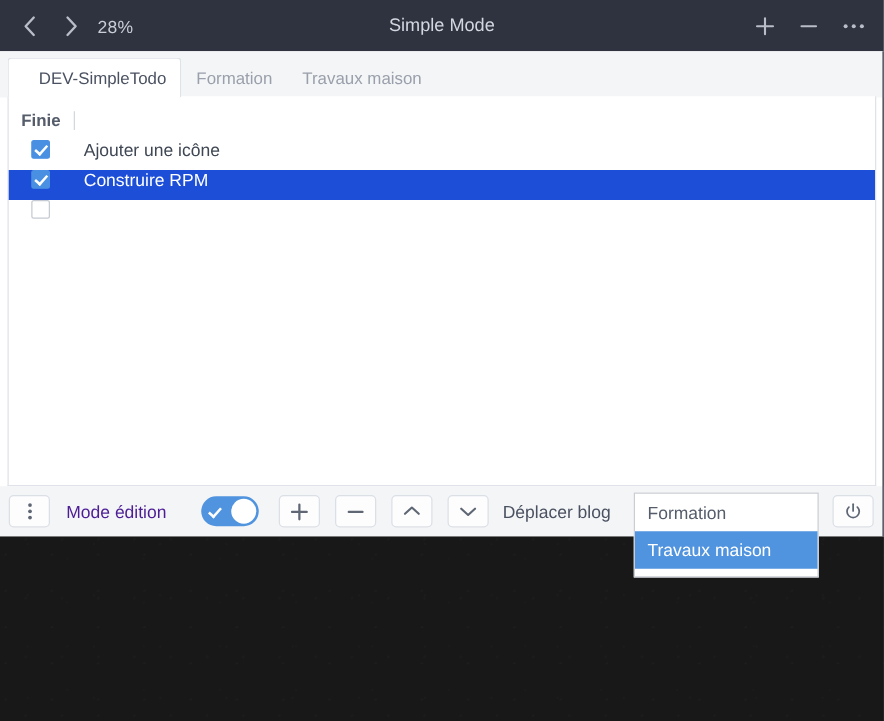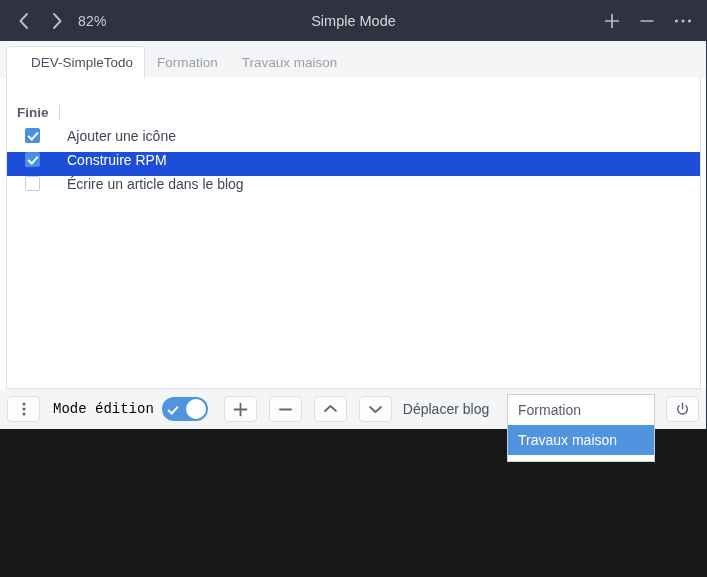--- a/index.html
+++ b/index.html
@@ -131,21 +131,21 @@
     box-sizing: border-box;
   }
   #col-headers {
     display: flex;
     align-items: center;
     height: 27px;
     padding-left: 10px;
     font-size: 13.5px;
     font-weight: bold;
     color: #555d6b;
-    margin-top: 22px;
+    margin-top: 6px;
   }
   #col-finie { width: 42px; }
   #hdr-divider {
     width: 1px;
     height: 15px;
     background: #d3d7de;
     margin-right: 10px;
   }
   #col-desc { }
 
@@ -209,25 +209,24 @@
     background: #fdfdfe;
     border: 1px solid #dbdfe6;
     border-radius: 4px;
     display: flex; align-items: center; justify-content: center;
     color: #5f6775;
     box-sizing: border-box;
     flex: none;
   }
   #edit-mode-label {
     font-size: 14px;
-    color: #000000;
+    color: #4c1d95;
     margin-left: 13px;
-    margin-right: 8px;
+    margin-right: 28px;
     white-space: nowrap;
-    font-family: Liberation Mono, monospace;
   }
   #edit-toggle {
     width: 46px; height: 24px;
     border-radius: 12px;
     background: #5093de;
     position: relative;
     flex: none;
     margin-right: 16px;
   }
   #edit-toggle .knob {
@@ -309,21 +308,21 @@
         <path d="M10 2 L3.5 9 L10 16" fill="none" stroke="#b9bdc8" stroke-width="1.9" stroke-linecap="round" stroke-linejoin="round"></path>
       </svg>
     </div>
 
     <div class="tb-btn" id="nav-fwd">
       <svg width="13" height="18" viewBox="0 0 13 18" aria-hidden="true">
         <path d="M3 2 L9.5 9 L3 16" fill="none" stroke="#b9bdc8" stroke-width="1.9" stroke-linecap="round" stroke-linejoin="round"></path>
       </svg>
     </div>
 
-    <div id="zoom-level">82%</div>
+    <div id="zoom-level">28%</div>
 
     <div id="win-title">Simple Mode</div>
 
     <div class="tb-btn" id="btn-plus">
       <svg width="16" height="16" viewBox="0 0 16 16" aria-hidden="true">
         <path d="M8 1.6 V14.4 M1.6 8 H14.4" stroke="#b9bdc8" stroke-width="1.7" stroke-linecap="round"></path>
       </svg>
     </div>
 
     <div class="tb-btn" id="btn-minus">
@@ -367,21 +366,20 @@
         <span class="task-label">Ajouter une icône</span>
       </div>
 
       <div class="task-row selected">
         <span class="chk checked"></span>
         <span class="task-label">Construire RPM</span>
       </div>
 
       <div class="task-row">
         <span class="chk"></span>
-        <span class="task-label">Écrire un article dans le blog</span>
       </div>
 
     </div>
   </div>
 
   <div id="toolbar">
 
     <div class="tb-square" id="btn-overflow">
       <svg width="4" height="16" viewBox="0 0 4 16" aria-hidden="true">
         <circle cx="2" cy="3" r="1.5" fill="#5f6775"></circle>

